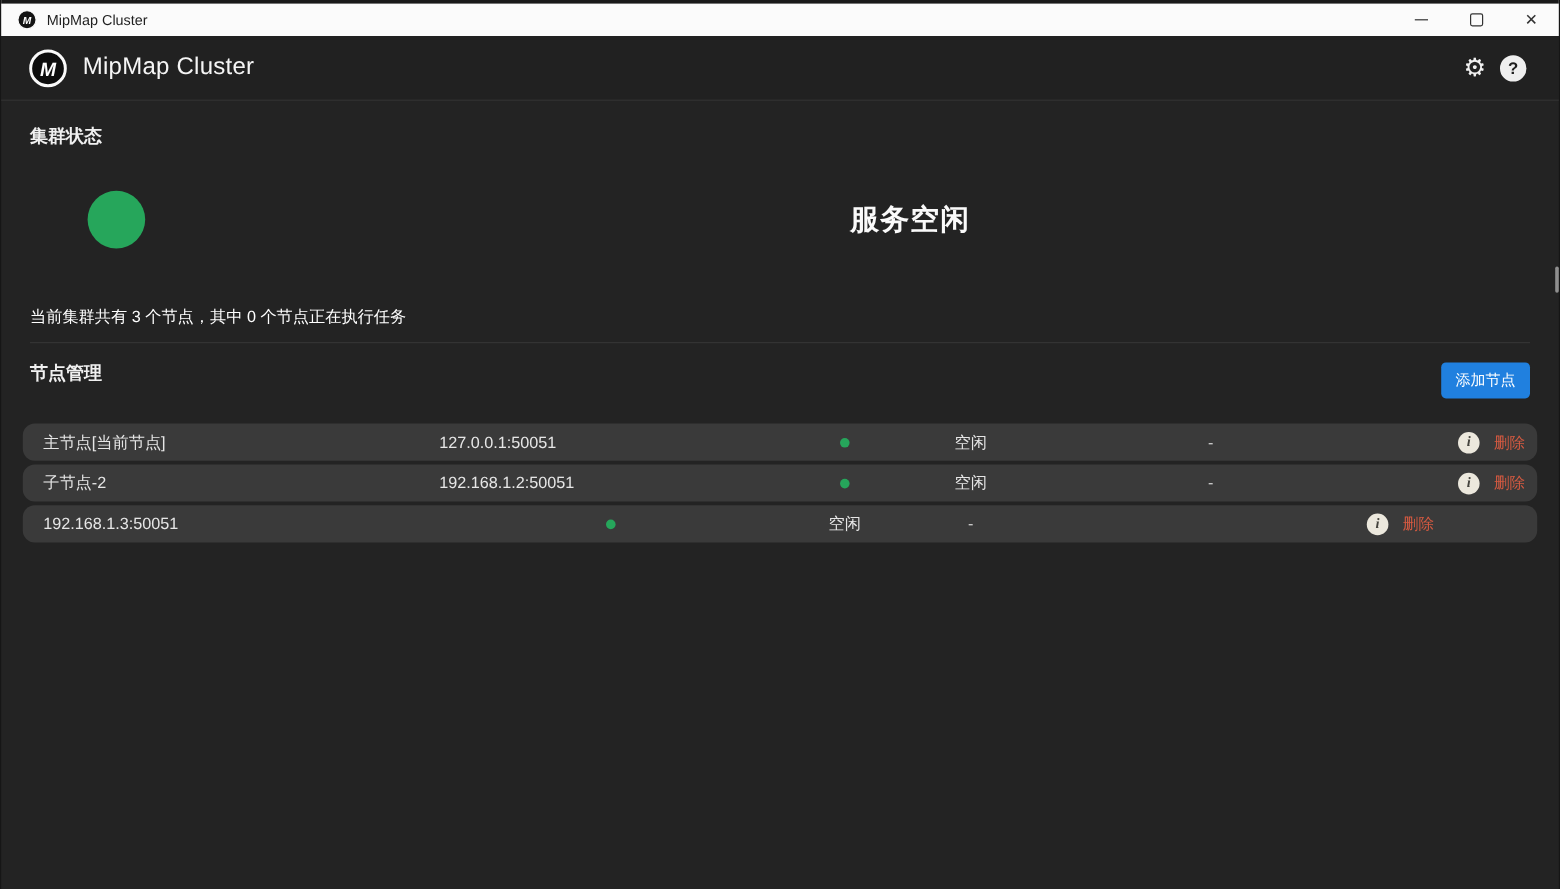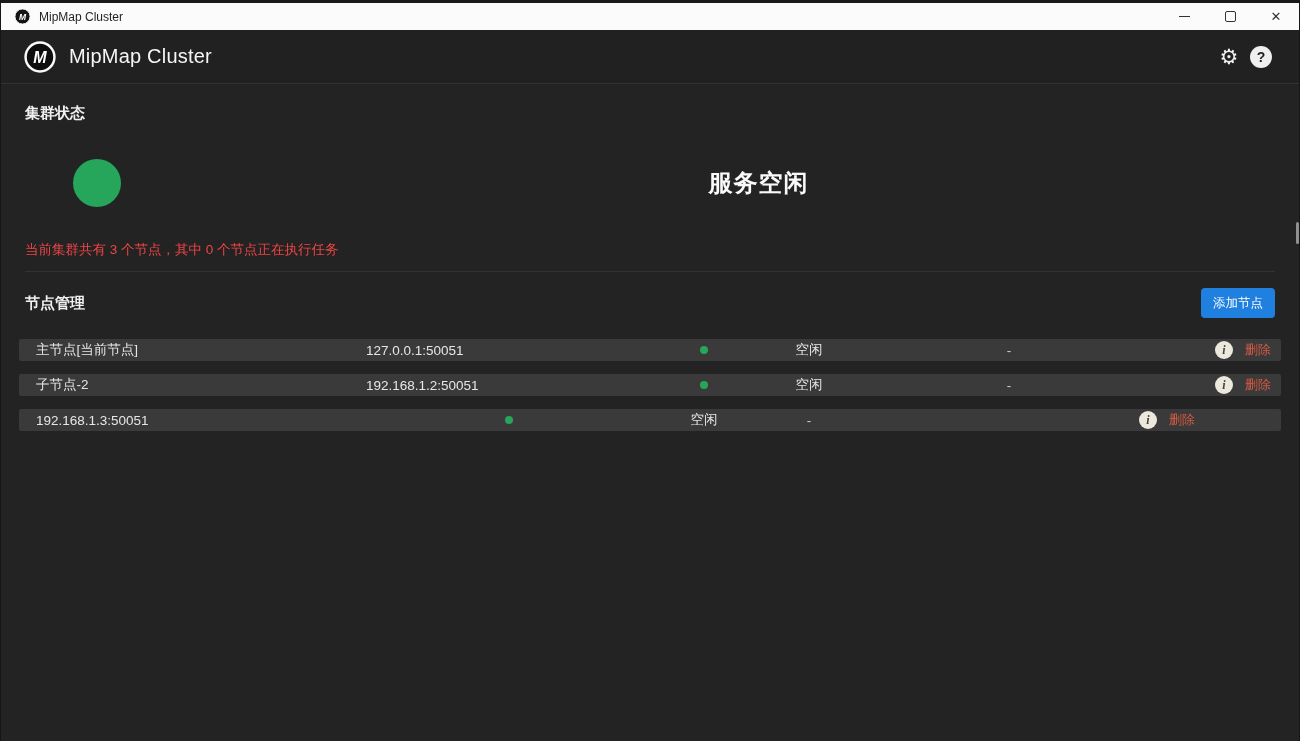--- a/index.html
+++ b/index.html
@@ -44,32 +44,32 @@
   .content { flex:1; padding:0 24px; }
   .section-title { font-size:15px; font-weight:700; color:#f0f0f0; }
 
   .section-cluster { padding-top:20px; border-bottom:1px solid #333; padding-bottom:12px; }
   .status-panel { display:flex; align-items:center; height:100px; margin-top:10px; }
   .status-circle {
     width:48px; height:48px; border-radius:50%; margin-left:48px; flex:0 0 auto;
   }
   .status-center { flex:1; text-align:center; padding-left:90px; }
   .status-text { font-size:24px; font-weight:700; color:#fafafa; letter-spacing:1px;margin-left:31px; }
-  .summary { margin-top:8px; font-size:13.5px; color:#ef4444; }
+  .summary { margin-top:22px; font-size:13.5px; color:#ffffff; }
 
   .section-nodes { padding-top:16px; }
-  .section-head { display:flex; align-items:center; justify-content:space-between; }
+  .section-head { display:flex; justify-content:space-between; }
   .add-btn {
     border:none; border-radius:4px; color:#fff; font-size:12.5px;
     height:30px; padding:0 12px; cursor:pointer; font-family:inherit;
   }
 
   .node-table { margin:21px -6px 0; }
   .node-row {
-    height:22px; margin-bottom:13px; background:#3a3a3a; border-radius:2px;
+    height:31px; margin-bottom:3px; background:#3a3a3a; border-radius:10px;
     display:grid; grid-template-columns:330px 320px 70px 140px 260px 1fr auto;
     align-items:center; font-size:13.5px; color:#e6e6e6;
   }
   .cell-name, .cell-address { padding-left:17px; }
   .cell-dot { display:flex; justify-content:center; }
   .node-dot { width:8px; height:8px; border-radius:50%; }
   .cell-status, .cell-task { text-align:center; }
   .cell-task { color:#cfcfcf; }
   .cell-actions { display:flex; align-items:center; gap:12px; padding-right:10px; }
   .info-circle {

